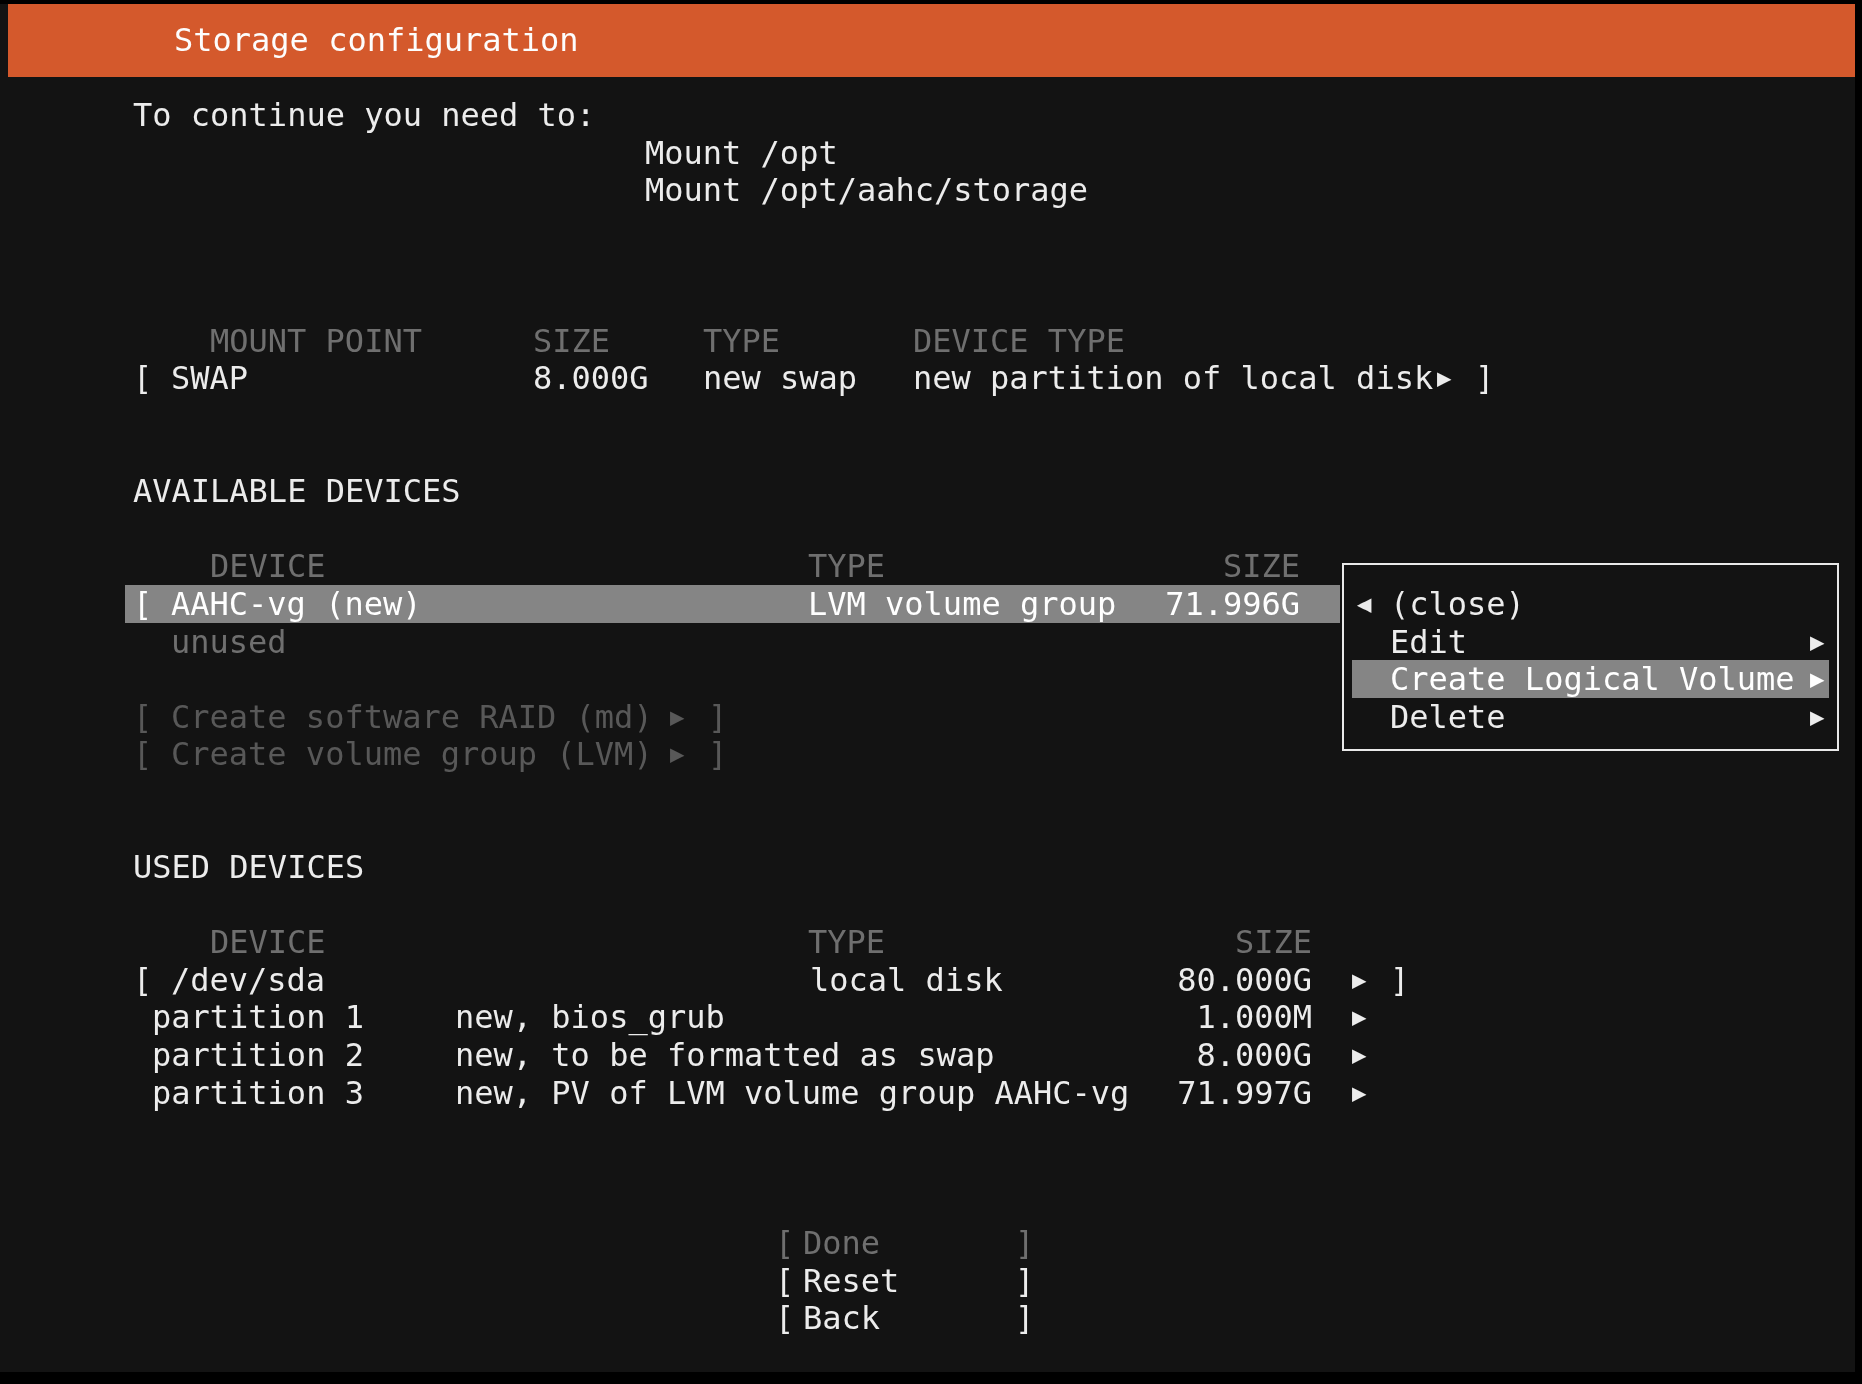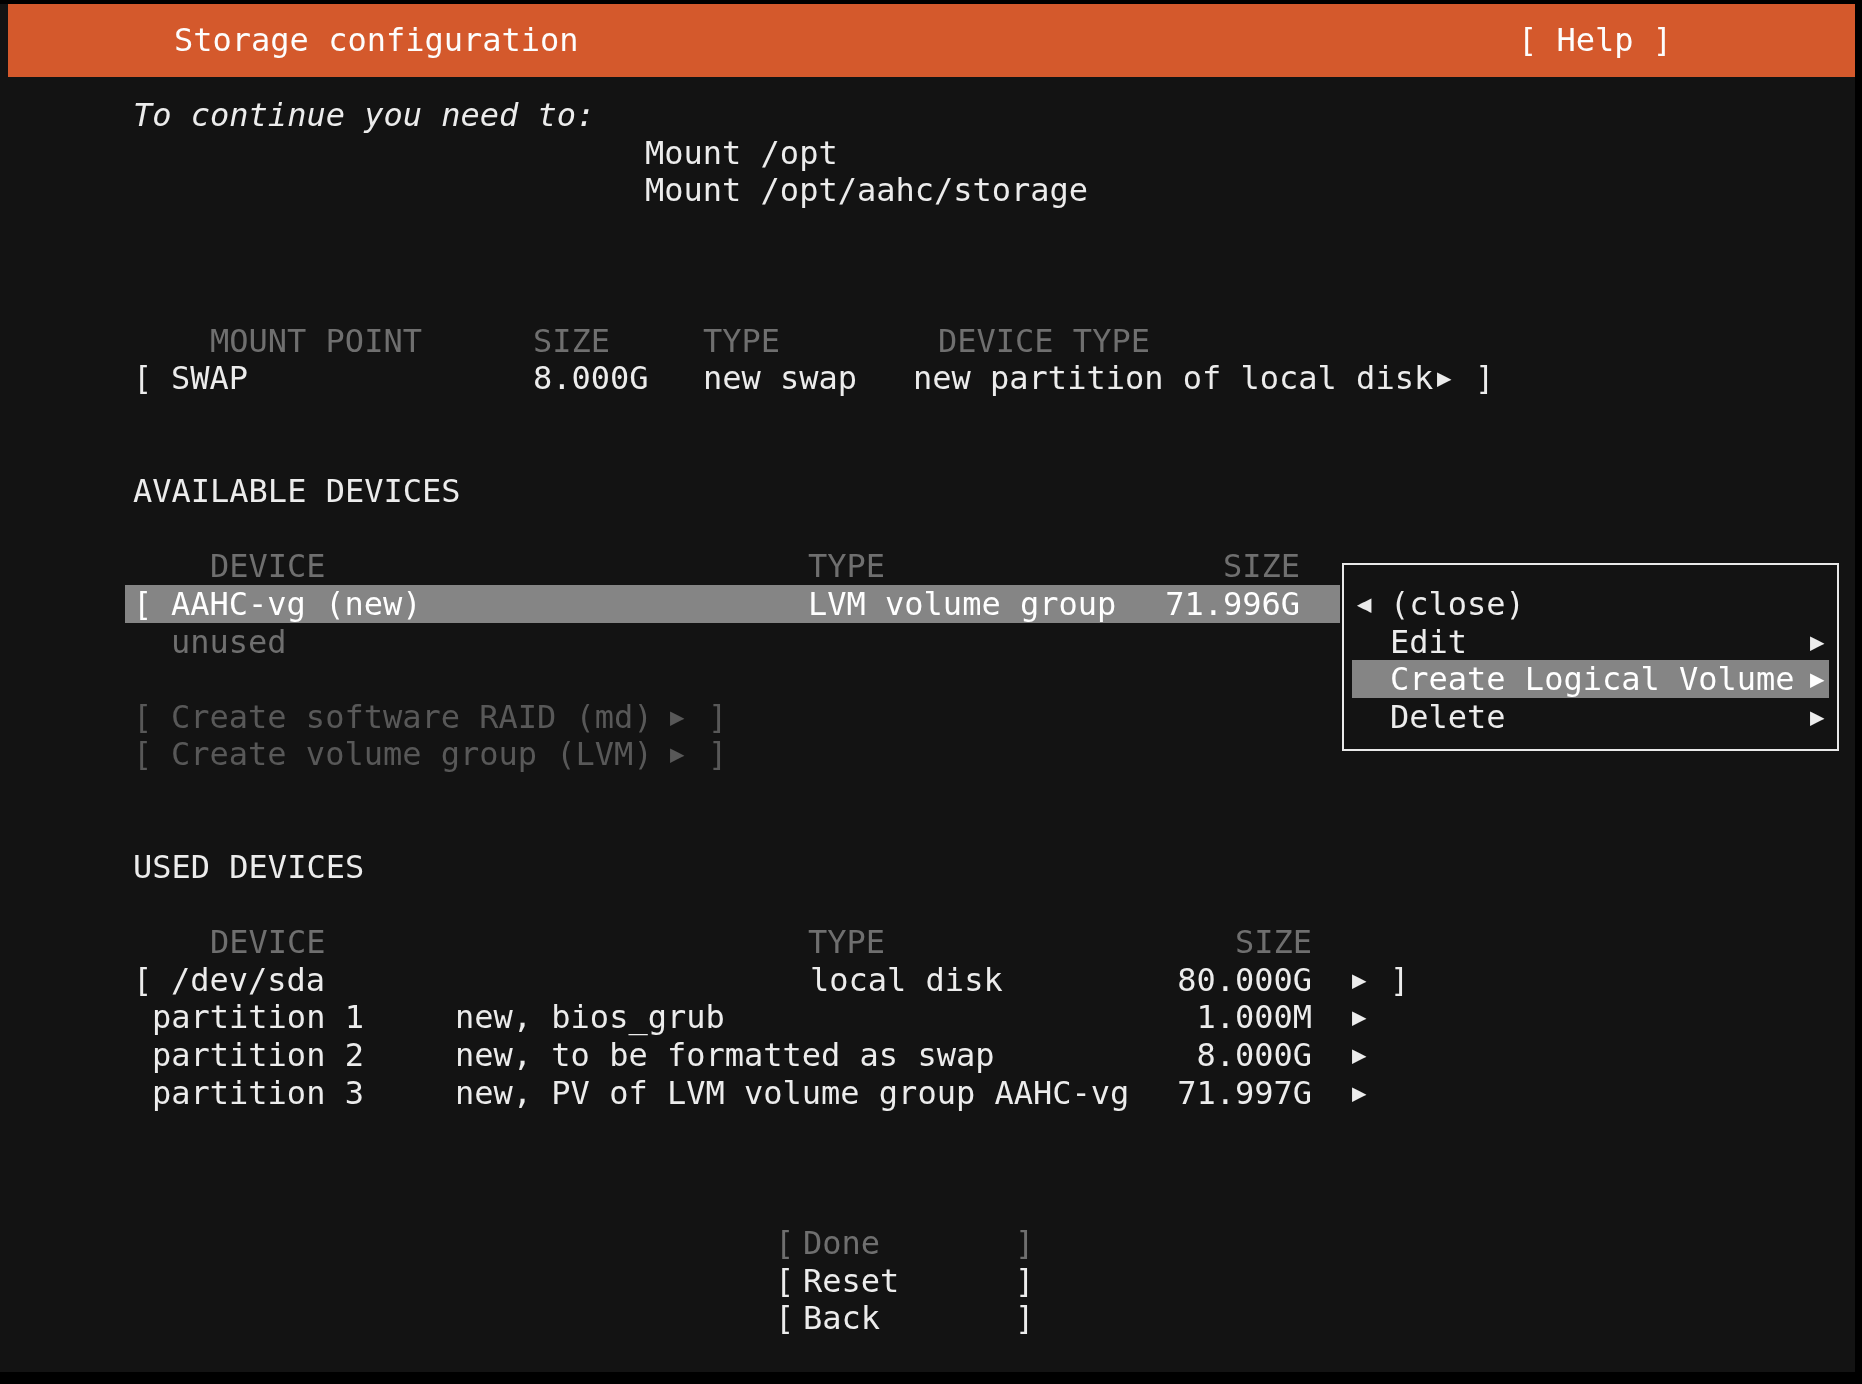--- a/index.html
+++ b/index.html
@@ -29,32 +29,31 @@
   .frame-bottom { position:absolute; left:0; top:1372px; width:1862px; height:12px; background:#000; }
 </style>
 </head>
 <body>
 
 <div id="stage">
   <div class="screen"></div>
 
   <div class="titlebar">
     <span class="tb" style="left:166px;">Storage configuration</span>
-    <span class="tb" style="left:1510px;">[ Help ]</span>
   </div>
 
-  <span class="t" style="left:133px; top:96px;font-style:italic;">To continue you need to:</span>
+  <span class="t" style="left:133px; top:96px;">To continue you need to:</span>
   <span class="t" style="left:645px; top:134px;">Mount /opt</span>
   <span class="t" style="left:645px; top:171px;">Mount /opt/aahc/storage</span>
 
 
   <span class="t muted" style="left:210px; top:322px;">MOUNT POINT</span>
   <span class="t muted" style="left:533px; top:322px;">SIZE</span>
   <span class="t muted" style="left:703px; top:322px;">TYPE</span>
-  <span class="t muted" style="left:913px; top:322px;margin-left:25px;">DEVICE TYPE</span>
+  <span class="t muted" style="left:913px; top:322px;">DEVICE TYPE</span>
 
   <div>
     <span class="t" style="left:133px; top:359px;">[</span>
     <span class="t" style="left:171px; top:359px;">SWAP</span>
     <span class="t" style="left:533px; top:359px;">8.000G</span>
     <span class="t" style="left:703px; top:359px;">new swap</span>
     <span class="t" style="left:913px; top:359px;">new partition of local disk</span>
     <span class="t arrow" style="left:1437px; top:359px;">▶</span>
     <span class="t" style="left:1475px; top:359px;">]</span>
   </div>

